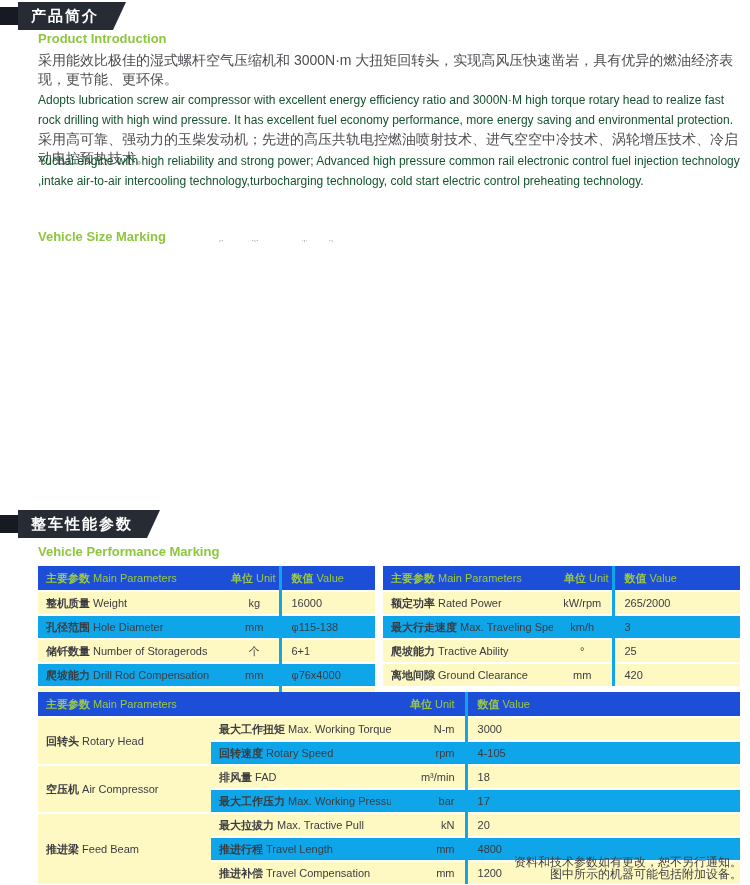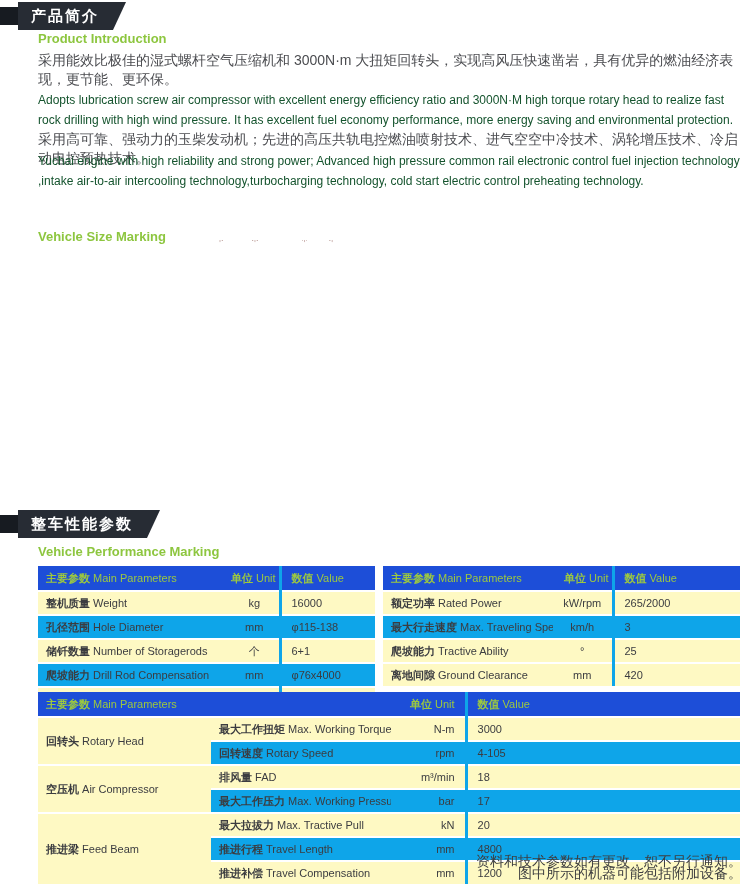--- a/index.html
+++ b/index.html
@@ -34,21 +34,21 @@
   tr.a td { background:#fef9c3; }
   tr.b td { background:#0ea5e9; }
   td.name, thead td.name-h { padding-left:8px; }
   td.unit { text-align:center;margin-top:40px; }
   td.unit-r, thead td.unit-hr { text-align:right; padding-right:10px; }
   thead td.unit-h { text-align:right; padding-right:3px; }
   td.val, thead td.val-h { border-left:3px solid #0ea5e9; padding-left:10px; }
   td.name .cn, td.group .cn { font-weight:bold; }
   td.group { padding-left:8px; }
 
-  .footer { position:absolute; right:8px; top:856px; text-align:right; font-size:14px; line-height:12px; color:#3e3e40;font-family:Liberation Mono, monospace; }
+  .footer { position:absolute; right:8px; top:856px; text-align:right; font-size:12px; line-height:12px; color:#3e3e40; }
 </style>
 </head>
 <body>
 
 <div class="page">
 
   <div class="ribbon" style="top:2px">
     <div class="tail"></div>
     <div class="flag">产品简介</div>
   </div>

